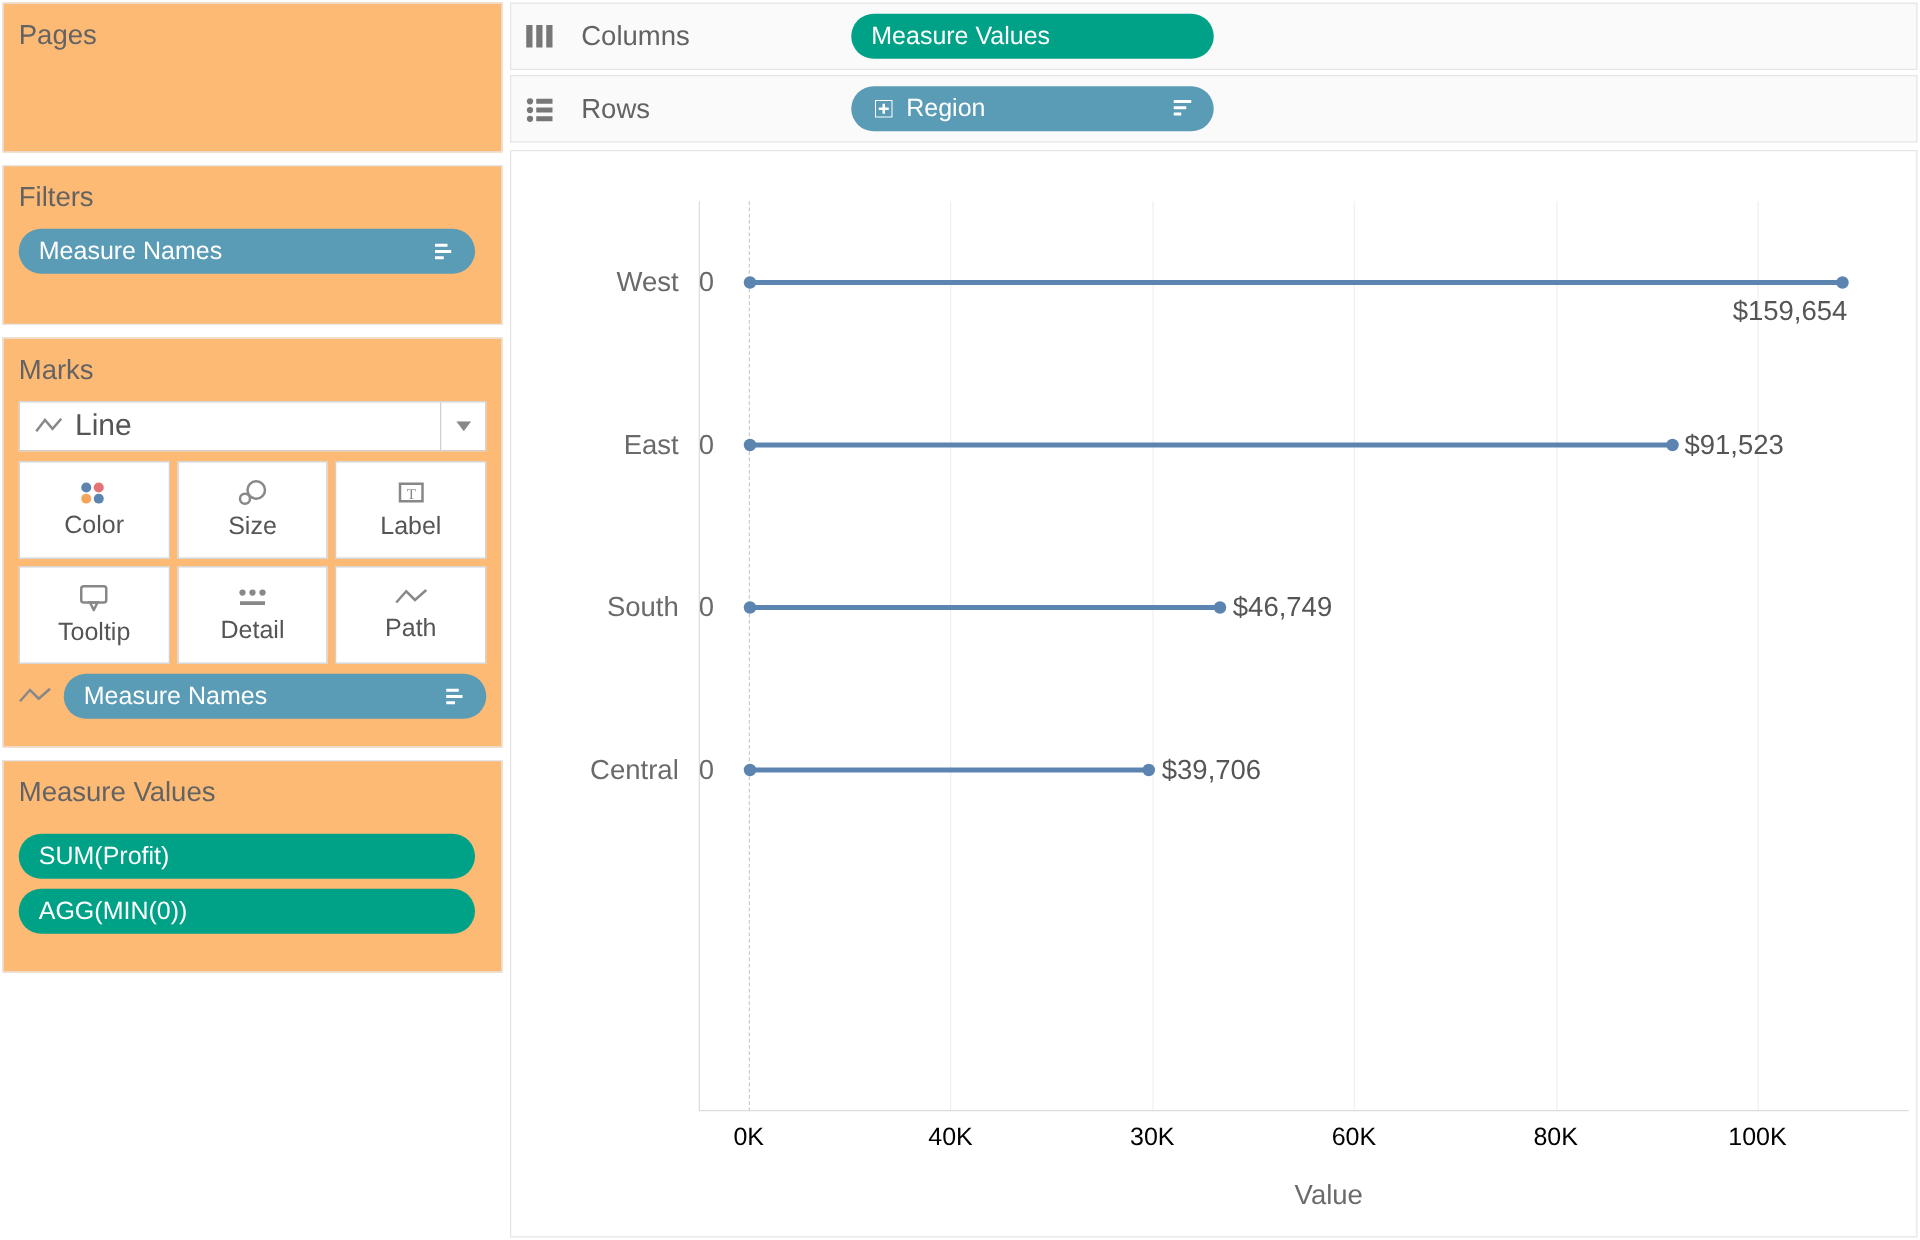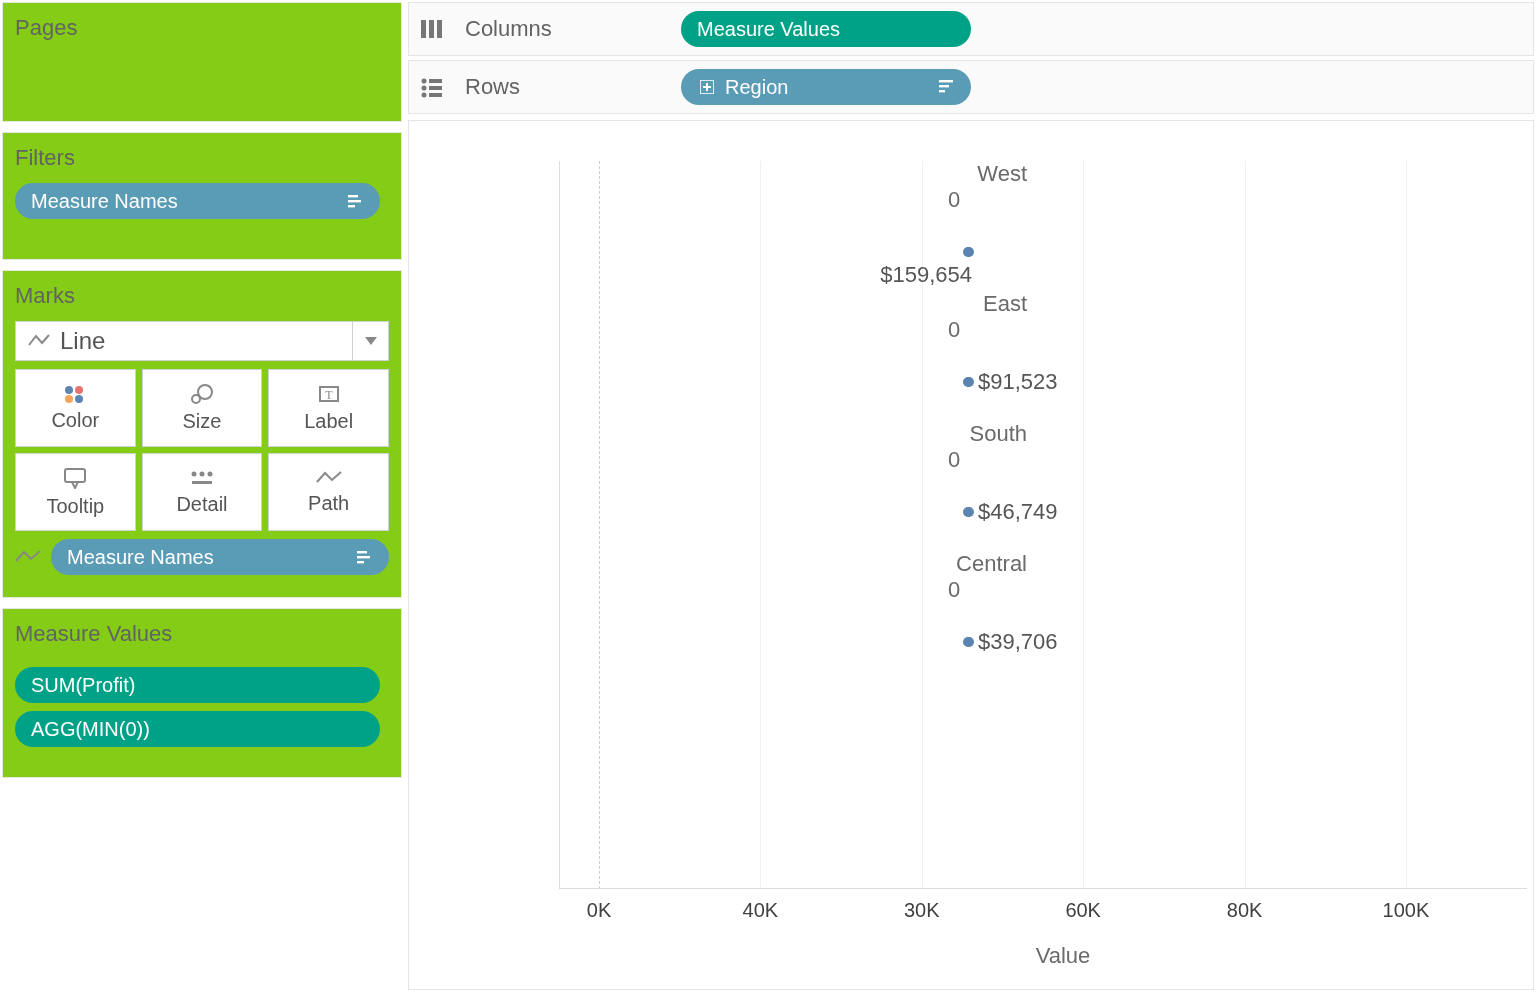--- a/index.html
+++ b/index.html
@@ -37,21 +37,21 @@
   .viz-area {
     grid-column: 2;
     grid-row: 2;
     border: 1px solid #e5e5e5;
     background: #fff;
     position: relative;
   }
   
   .card {
     border: 1px solid #e5e5e5;
-    background: #84cc16;
+    background: #fdba74;
     padding: 12px;
   }
   .card-title {
     font-size: 22px;
     color: #636363;
     margin-bottom: 12px;
   }
   
   .pill {
     display: inline-flex;
@@ -112,21 +112,21 @@
     padding: 0 10px;
   }
   .shelf-icon { width:30px; display:inline-flex; }
   .shelf-label { flex: 0 0 200px; font-size:22px; color:#636363; }
   .shelf-pills { flex:1; display:flex; gap:8px; }
   
   .chart {
     position:absolute; left:0; right:0; top:10px; bottom:10px;
   }
   .chart-row {
-    display:flex; align-items:center; height:130px;flex-direction:column;
+    display:flex; align-items:center; height:130px;
   }
   .chart-row .cat {
     width:150px; text-align:right; padding-right:16px; font-size:22px; color:#6a6a6a;
   }
   .chart-row .zero {
     width:40px; text-align:left; font-size:22px; color:#6a6a6a;
   }
   .chart-row .track {
     flex:1; position:relative; height:100%;
   }
@@ -150,21 +150,21 @@
     transform:translateY(6px);
   }
   .axis {
     position:absolute; left:190px; right:6px; height:70px;
     display:flex; flex-direction: column; align-items:stretch;
   }
   .axis-ticks {
     height:32px; position:relative;
   }
   .axis-tick {
-    position:absolute; font-size:20px; color:#404040; transform:translateX(-50%);
+    position:absolute; font-size:20px; color:#000000; transform:translateX(-50%);
   }
   .axis-title {
     text-align:center; font-size:22px; color:#6a6a6a; margin-top:18px;
   }
   .plot-border { position:absolute; border-left:1px solid #ddd; border-bottom:1px solid #ddd; }
   .mv-list { display:flex; flex-direction:column; gap:8px; margin-top:20px;}
   
   svg { display:block; }
 </style>
 </head>

